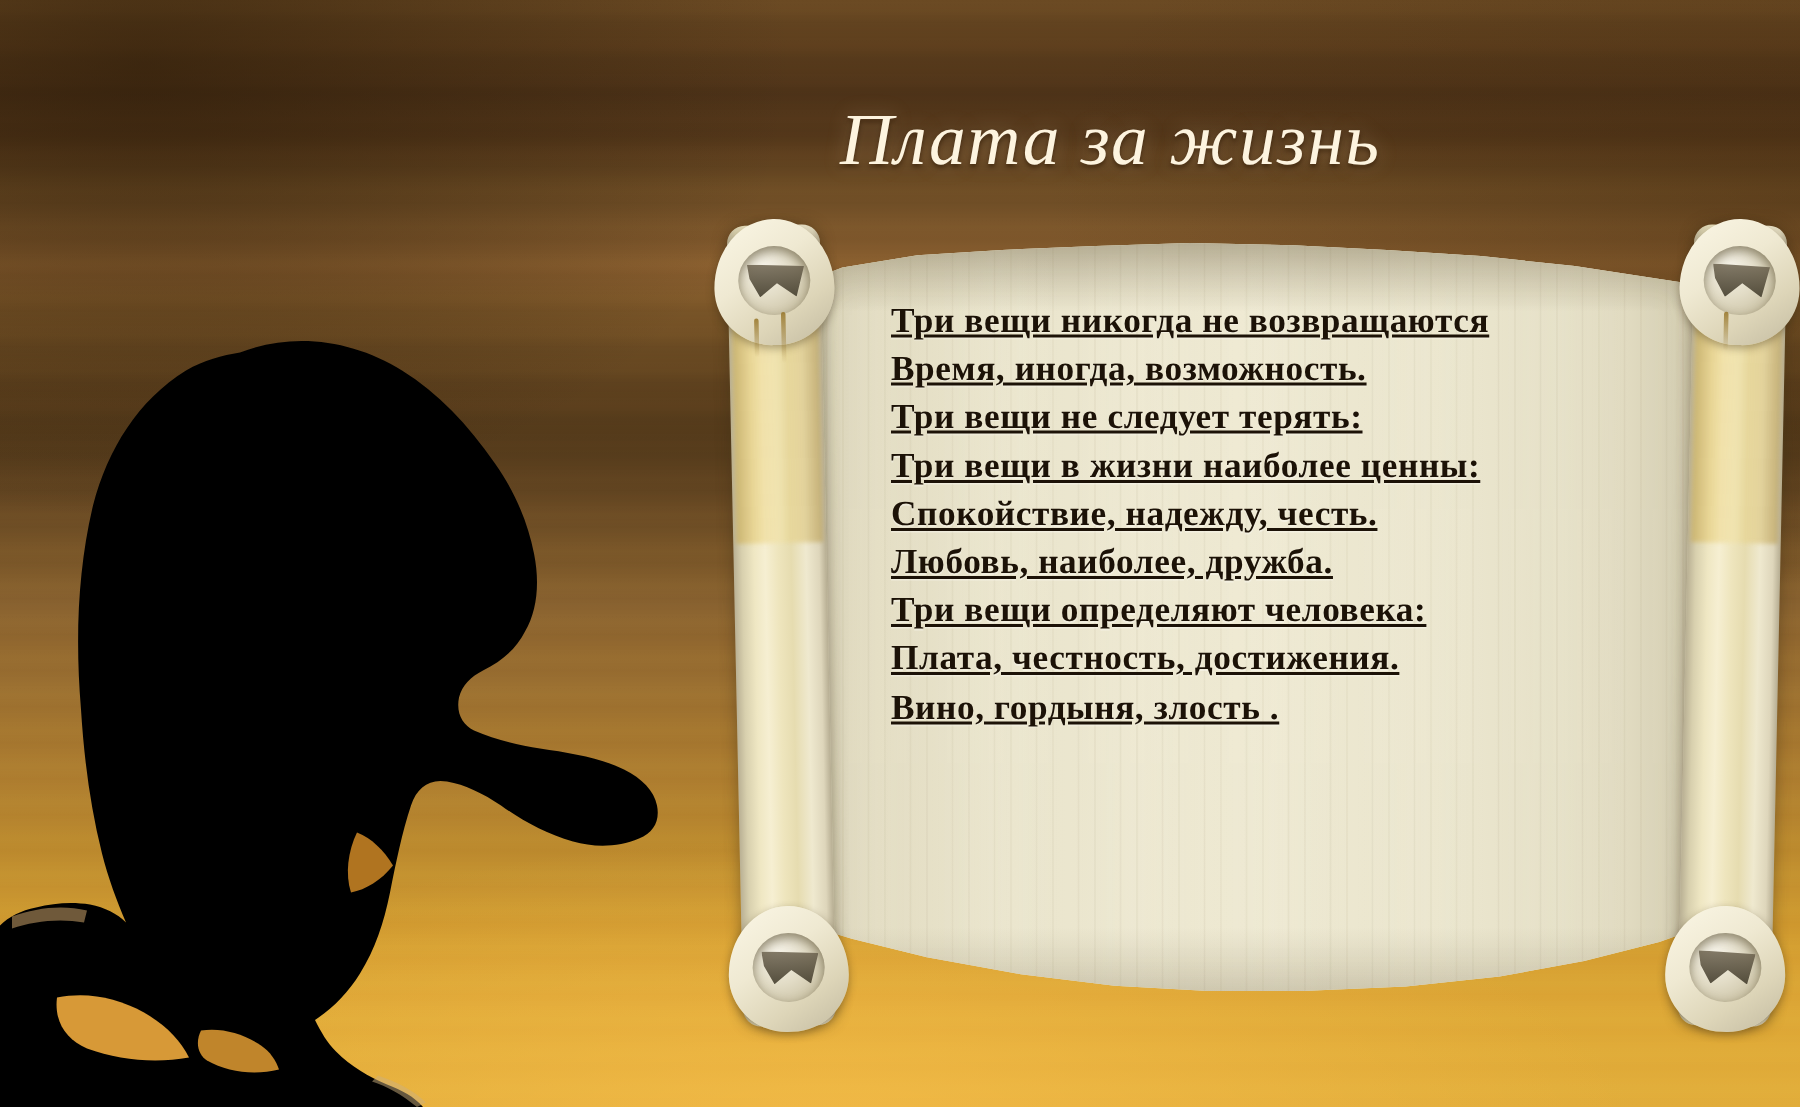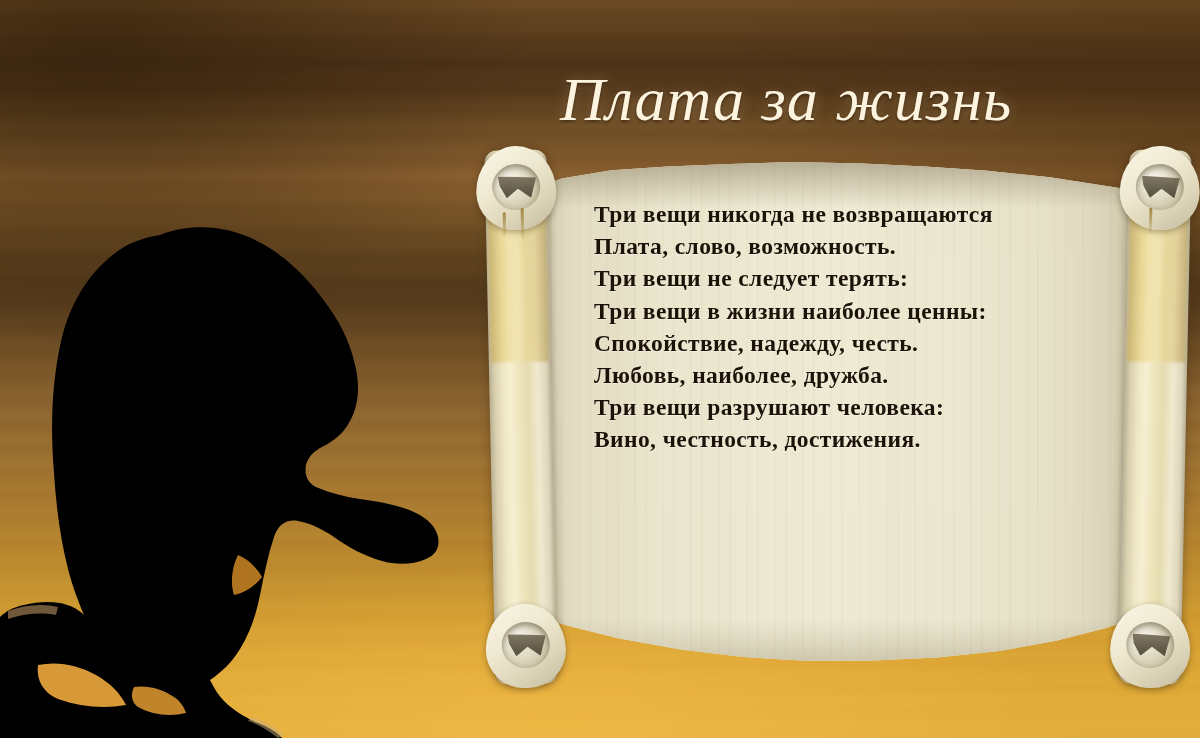--- a/index.html
+++ b/index.html
@@ -72,21 +72,21 @@
       radial-gradient(ellipse 700px 360px at 100% 18%, rgba(60,36,10,.35), rgba(60,36,10,0) 72%);
   }
 
   
   .title {
     position: absolute;
     left: 560px;
     top: 68px;
     width: 620px;
     font-style: italic;
-    font-size: 62px;
+    font-size: 49px;
     line-height: 1.0;
     letter-spacing: 1px;
     color: #fdf4df;
     text-shadow:
       0 2px 3px rgba(40,20,0,.55),
       0 0 14px rgba(255,236,190,.25);
     white-space: nowrap;
   }
 
   
@@ -243,21 +243,21 @@
     top: 48px;
     width: 508px;
     color: #1c1207;
     font-family: "Liberation Serif", "DejaVu Serif", serif;
     font-weight: bold;
     font-size: 23.5px;
     line-height: 32.2px;
     letter-spacing: .4px;
     text-shadow: 0 1px 0 rgba(255,255,255,.35);
   }
-  .scroll-text .ln { white-space: nowrap; }
+  .scroll-text .ln { white-space: nowrap; text-decoration: underline; }
   .scroll-text .ln.indent { padding-left: 4px; }
 
   
   .silhouette {
     position: absolute;
     left: 0;
     top: 225px;
     width: 500px;
     height: 513px;
     pointer-events: none;
@@ -365,23 +365,24 @@
       </div>
       <div class="cap bot">
         <div class="ring"></div>
         <div class="hole"></div>
         <div class="tongue"></div>
       </div>
     </div>
 
     <div class="scroll-text">
       <div class="ln">Три вещи никогда не возвращаются</div>
-      <div class="ln">Плата, слово, возможность.</div>
+      <div class="ln">Время, иногда, возможность.</div>
       <div class="ln">Три вещи не следует терять:</div>
       <div class="ln">Три вещи в жизни наиболее ценны:</div>
       <div class="ln">Спокойствие, надежду, честь.</div>
       <div class="ln">Любовь, наиболее, дружба.</div>
-      <div class="ln">Три вещи разрушают человека:</div>
-      <div class="ln">Вино, честность, достижения.</div>
+      <div class="ln">Три вещи определяют человека:</div>
+      <div class="ln">Плата, честность, достижения.</div>
+      <div class="ln">Вино, гордыня, злость .</div>
     </div>
 
   </div>
 </div>
 
 </body></html>

